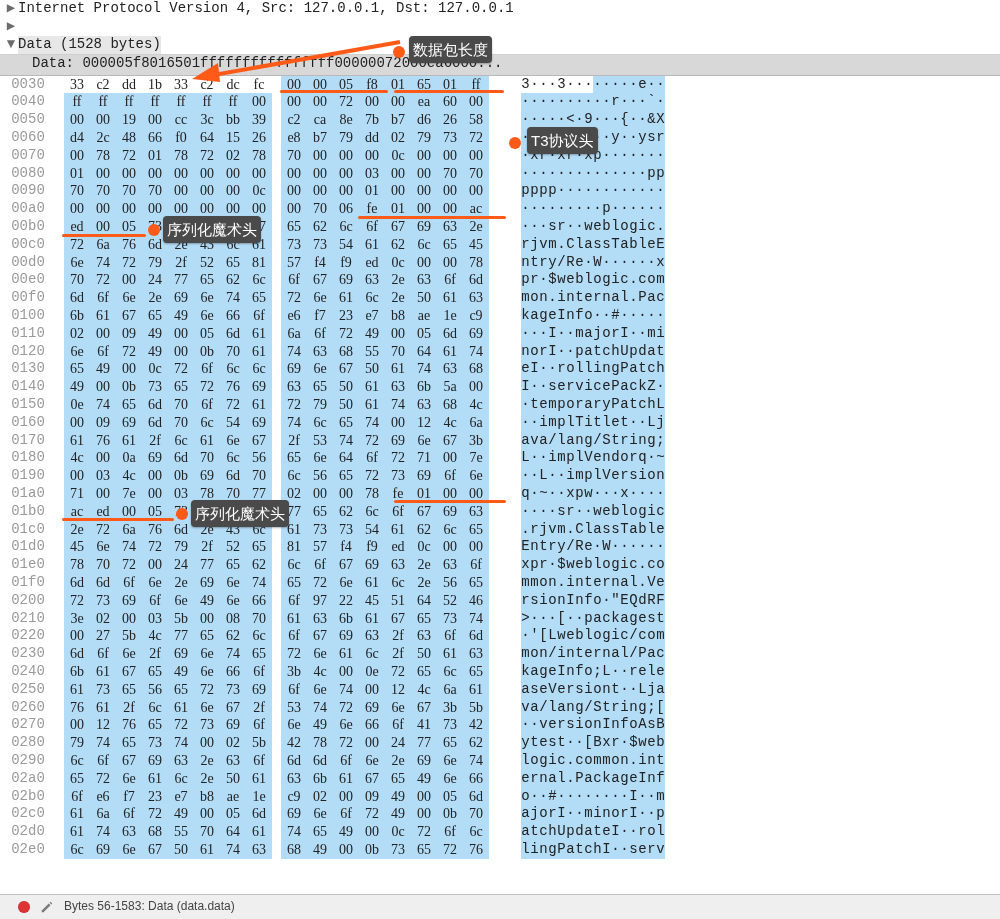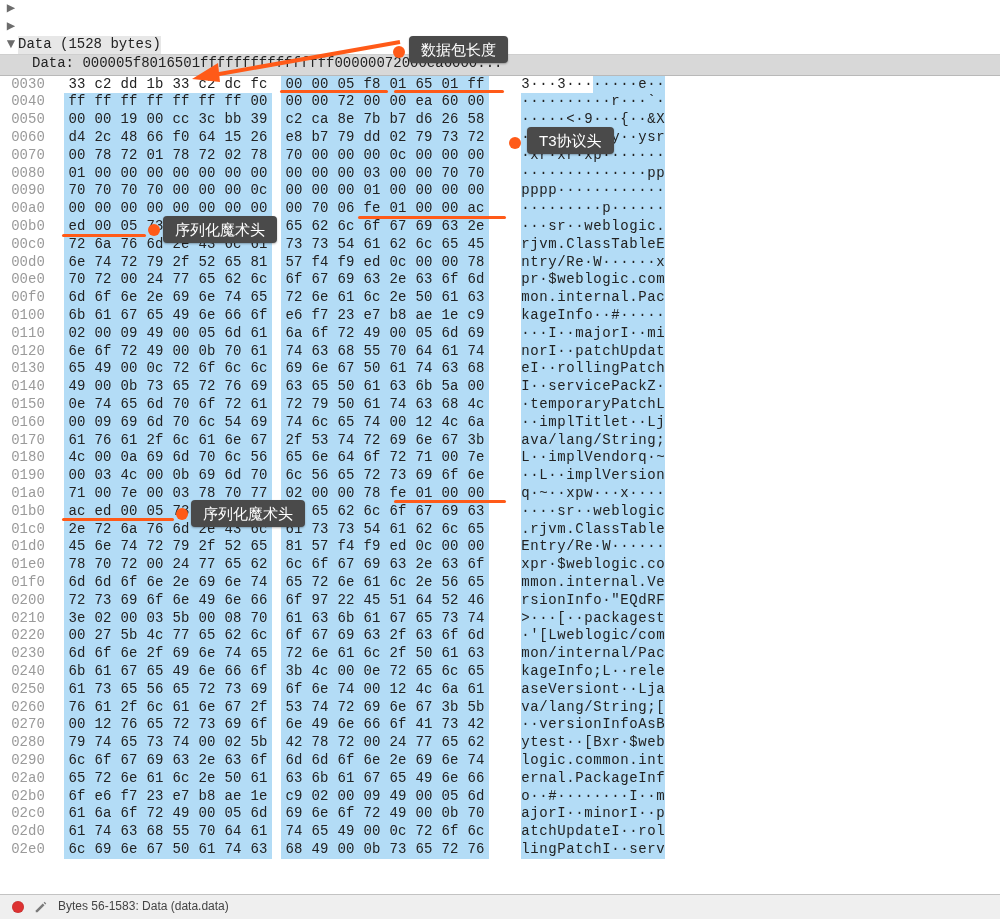--- a/index.html
+++ b/index.html
@@ -5,45 +5,46 @@
   html,body{margin:0;padding:0;background:#fff;font-family:Menlo,Consolas,"Courier New",monospace;font-size:14px;color:#222;line-height:1.28;}
   .viewport{width:1000px;height:919px;position:relative;overflow:hidden;}
   .tree{border-bottom:1px solid #b9b9b9;background:#fff;padding:0;}
   .tree .row{display:flex;align-items:center;white-space:pre;padding:0 4px;}
   .tree .icon{width:14px;text-align:center;color:#6c6c6c;user-select:none;}
   .tree .row.data-row .lbl{background:#e7e7e7;font-family:Liberation Mono, monospace;}
   .tree .dataline{background:#d8d8d8;padding:0 4px 2px 32px;border-top:1px solid #cfcfcf;}
   .hex{position:relative;font-size:14px;background:#fff;}
   .hex .line{display:flex;white-space:pre;height:17.8px;}
   .off{width:56px;color:#9a9a9a;text-align:center;padding-right:8px;flex:none;}
-  .bytes{flex:none;width:439px;}
+  .bytes{flex:none;width:439px;font-family:Liberation Serif, serif;}
   .bytes span{display:inline-block;width:26px;text-align:center;}
   .bytes span.gap{margin-left:9px;}
   .bytes span.sel{background:#b3dcf6;}
   .ascii{flex:none;margin-left:18px;width:150px;}
   .ascii .ch{display:inline-block;width:9px;text-align:center;}
   .ascii .ch.sel{background:#b3dcf6;}
-  .statusbar{position:absolute;left:0;right:0;bottom:0;height:24px;border-top:1px solid #c3c3c3;background:#efefef;display:flex;align-items:center;font-family:-apple-system,Helvetica,Arial,sans-serif;font-size:12px;color:#444;padding-left:12px;gap:10px;}
+  .statusbar{position:absolute;left:0;right:0;bottom:0;height:24px;border-top:1px solid #c3c3c3;background:#efefef;display:flex;align-items:center;font-family:-apple-system,Helvetica,Arial,sans-serif;font-size:12px;color:#444;padding-left:18px;gap:10px;}
   .statusbar .dot{width:12px;height:12px;border-radius:50%;background:#d33;box-shadow:inset 0 0 1px rgba(0,0,0,.3);}
   .statusbar .pencil{width:14px;height:14px;display:flex;align-items:center;justify-content:center;color:#666;}
   
-  .callout{position:absolute;background:#4a4a4a;color:#fff;font-family:-apple-system,"PingFang SC","Microsoft YaHei",sans-serif;font-size:15px;padding:4px 12px;border-radius:4px;pointer-events:none;box-shadow:0 1px 2px rgba(0,0,0,.3);}
+  .callout{position:absolute;background:#4a4a4a;color:#fff;font-family:-apple-system,"PingFang SC","Microsoft YaHei",sans-serif;font-size:15px;padding:4px 4px;border-radius:4px;pointer-events:none;box-shadow:0 1px 2px rgba(0,0,0,.3);}
   .marker{position:absolute;width:12px;height:12px;background:#ff5a18;border-radius:50%;pointer-events:none;}
   .uline{position:absolute;height:3px;background:#ff5a18;border-radius:2px;pointer-events:none;}
   .arrow{position:absolute;pointer-events:none;}
   .arrow svg{display:block;}
 </style>
 </head>
 <body>
 
 <div class="viewport">
 
   <div class="tree">
     <div class="row">
       <span class="icon">▶</span>
+      <span class="lbl">Internet Protocol Version 4, Src: 127.0.0.1, Dst: 127.0.0.1</span>
     </div>
     <div class="row">
       <span class="icon">▶</span>
     </div>
     <div class="row data-row">
       <span class="icon">▼</span>
       <span class="lbl">Data (1528 bytes)</span>
     </div>
     <div class="dataline">
       <span>Data: 000005f8016501ffffffffffffffff00000072000ea6000...</span>

